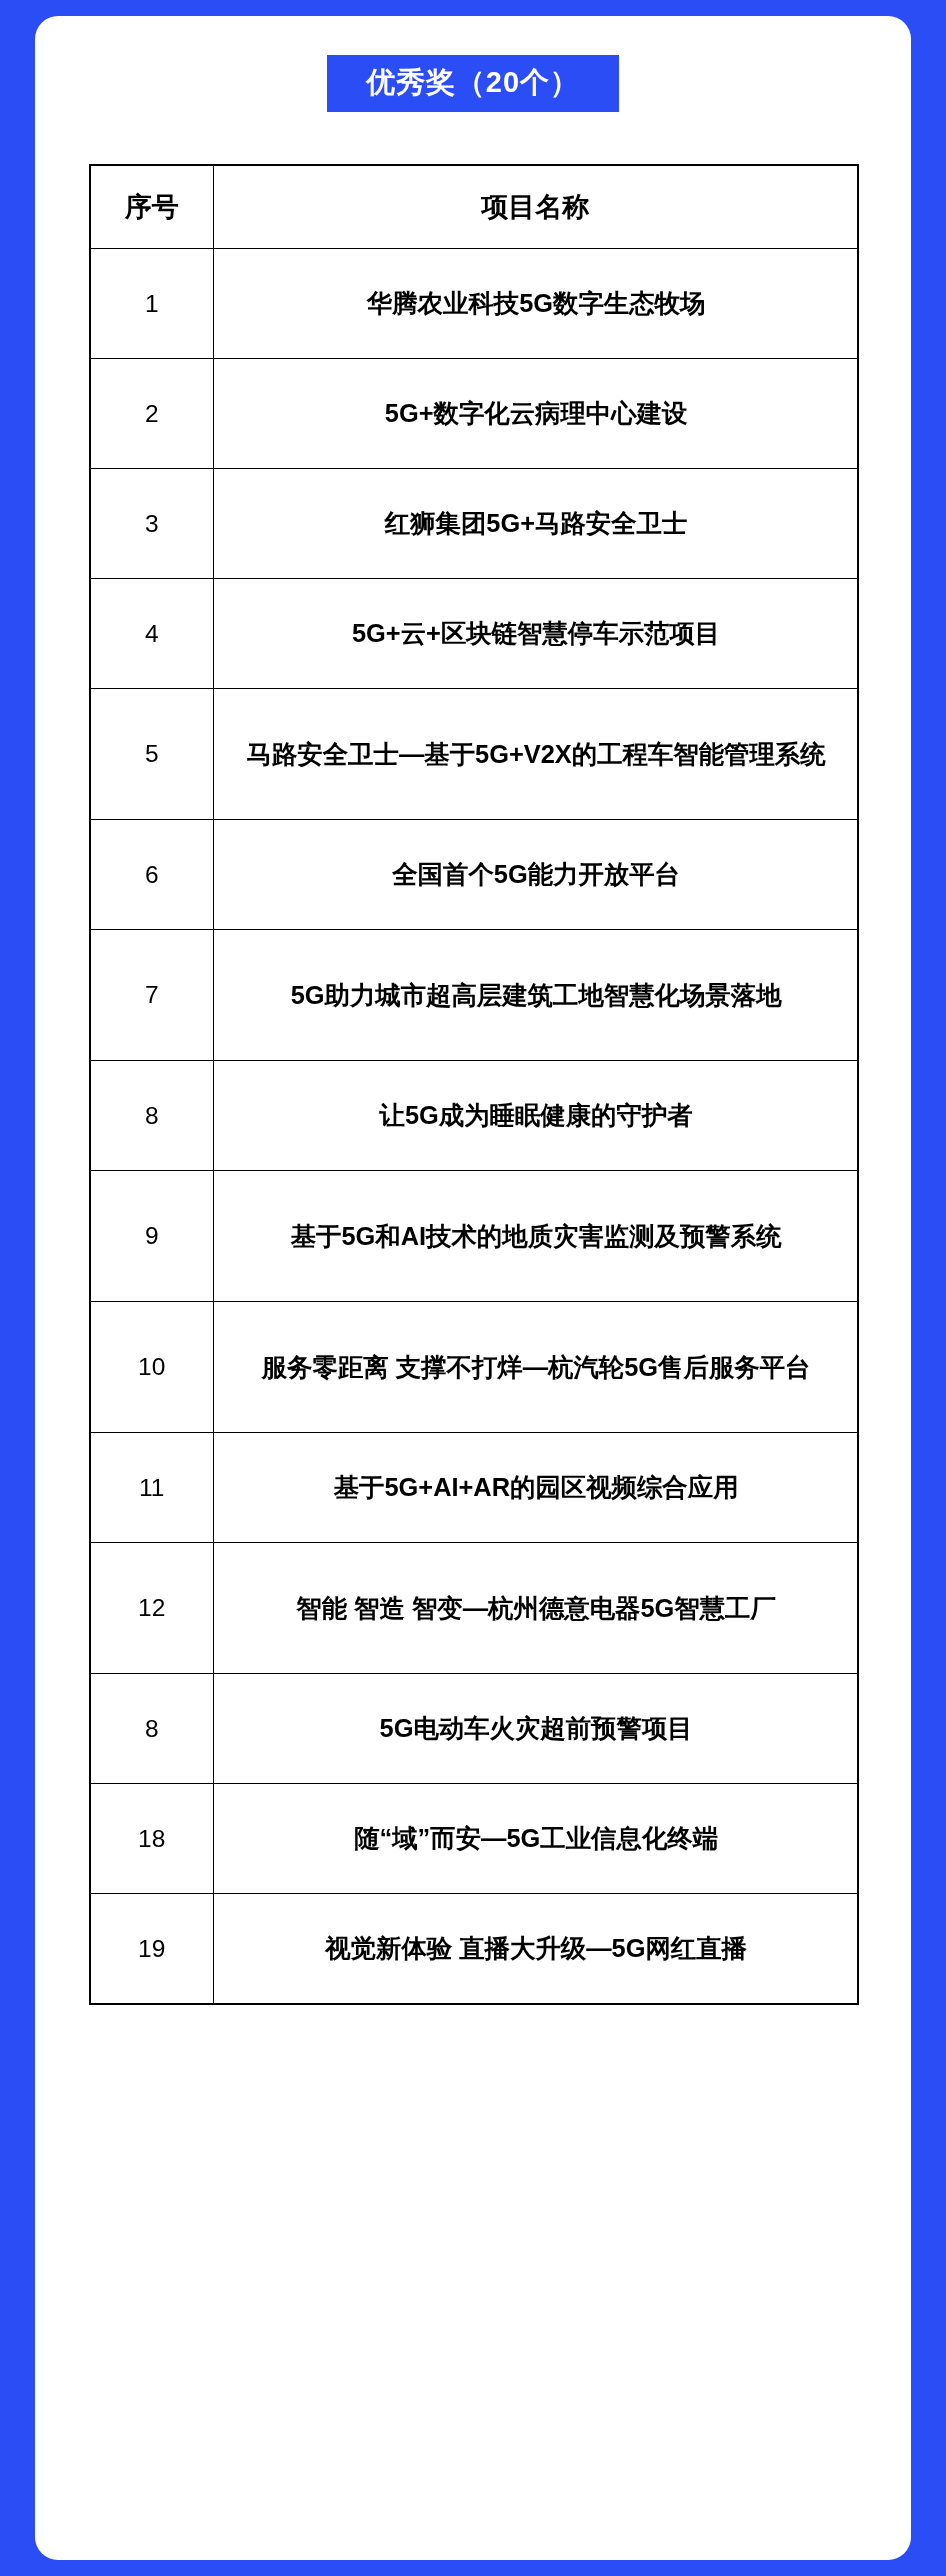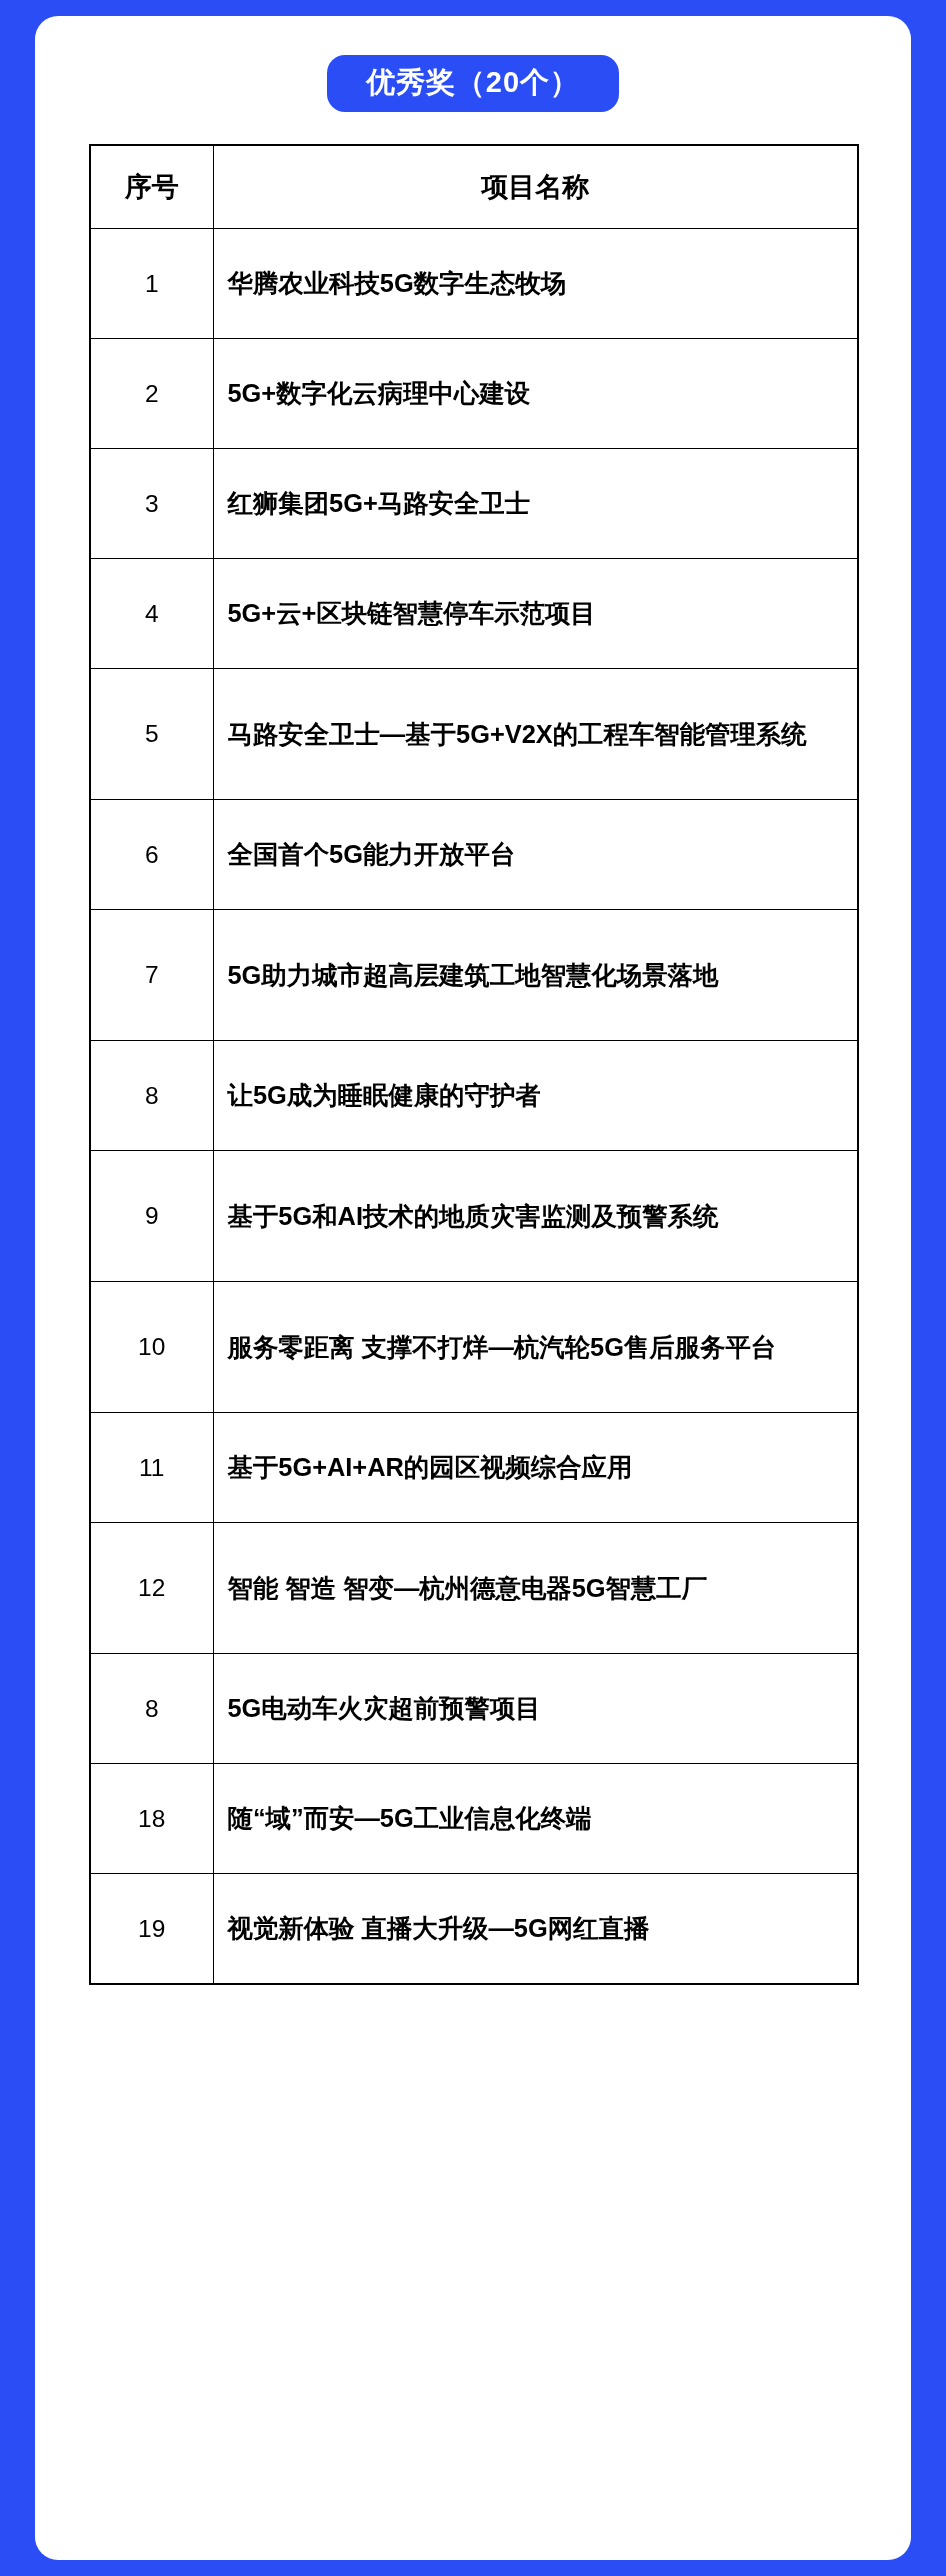--- a/index.html
+++ b/index.html
@@ -37,27 +37,27 @@
     justify-content: center;
     margin-top: 39px;
   }
   .badge {
     background: #2a4df5;
     color: #ffffff;
     font-size: 29px;
     font-weight: bold;
     letter-spacing: 0.9px;
     padding: 13px 39px 15px 39px;
-    border-radius: 18px;
+    border-radius: 0;
     line-height: 1;
     white-space: nowrap;
     font-family: "Liberation Sans", sans-serif;
   }
   .table-wrap {
-    margin: 32px 54px 0 54px;
+    margin: 52px 54px 0 54px;
   }
   table.award-table {
     border-collapse: collapse;
     width: 768px;
     table-layout: fixed;
     border: 2.6px solid #000;
   }
   table.award-table th,
   table.award-table td {
     border: 1.8px solid #000;
@@ -75,21 +75,21 @@
     padding: 0;
   }
   td.cell-no {
     text-align: center;
     vertical-align: middle;
     font-size: 24.5px;
     color: #000;
     padding: 0;
   }
   td.cell-name {
-    text-align: left;
+    text-align: center;
     vertical-align: middle;
     font-size: 25.4px;
     color: #000;
     padding: 14px 12.3px 14px 14px;
     line-height: 1.42;
     font-weight: bold;
   }
   tr.row-h1 td { height: 81px; }
   tr.row-h2 td { height: 102px; }
 </style>

